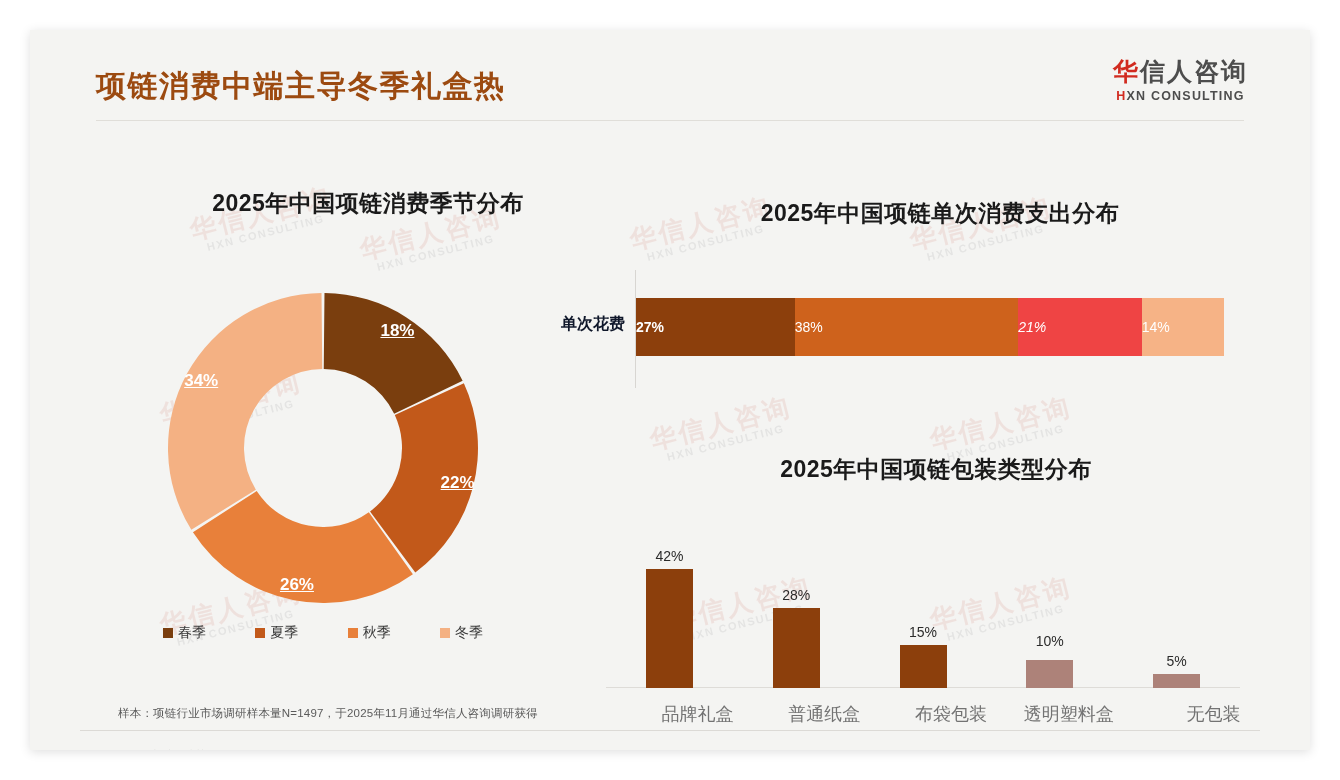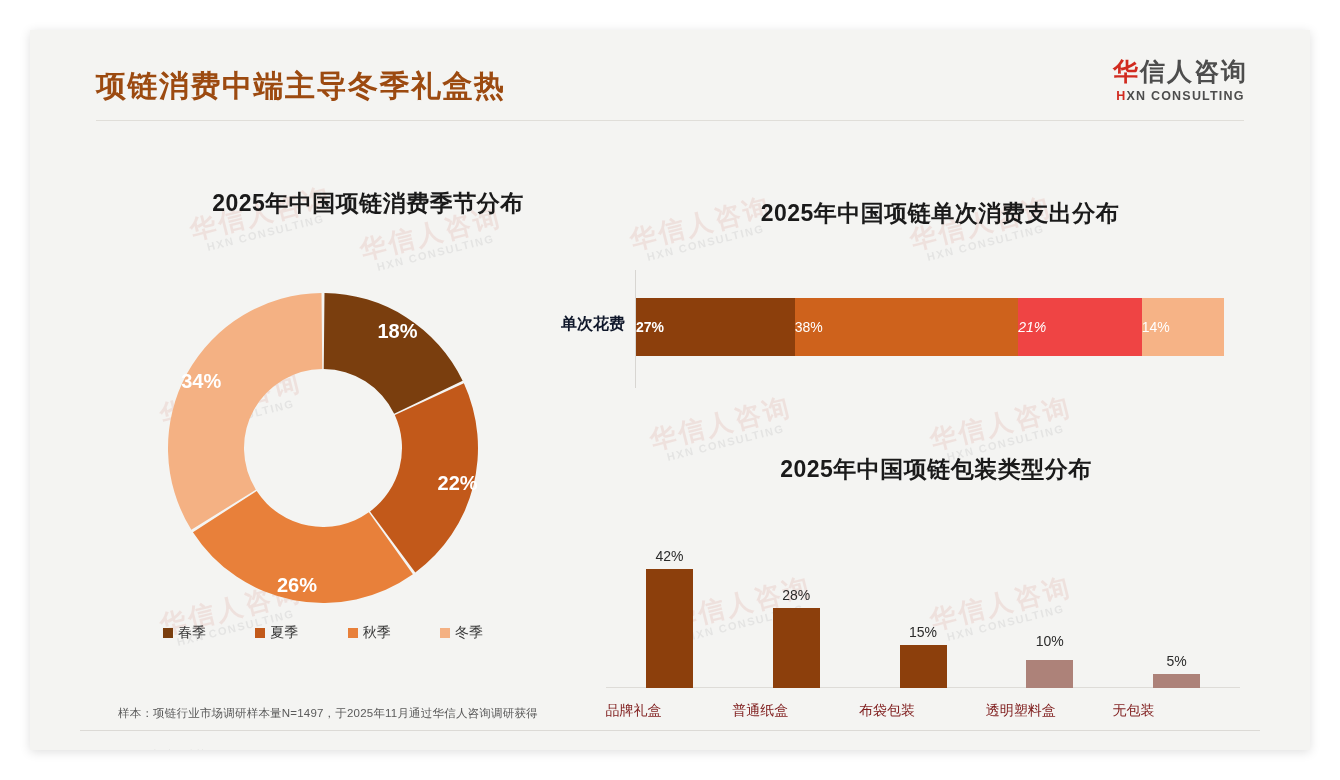--- a/index.html
+++ b/index.html
@@ -63,22 +63,22 @@
     letter-spacing: .5px;
   }
   #t-donut  { left: 128px; top: 158px; width: 420px; text-align: center; }
   #t-stack  { left: 600px; top: 168px; width: 620px; text-align: center; }
   #t-bars   { left: 586px; top: 424px; width: 640px; text-align: center; }
 
   
   #donut-wrap { position: absolute; left: 133px; top: 258px; width: 320px; height: 320px; z-index: 3; }
   #donut-wrap svg { display: block; }
   .slice-label {
-    position: absolute; color: #ffffff; font-size: 20px; font-weight: 700;
-    transform: translate(-50%, -50%); white-space: nowrap;
+    position: absolute; color: #ffffff; font-size: 17px; font-weight: 700;
+    transform: translate(-50%, -50%); white-space: nowrap; text-decoration: underline;
   }
   #donut-legend {
     position: absolute; left: 133px; top: 594px; width: 320px; z-index: 3;
     display: flex; justify-content: space-between; align-items: center; font-family: Liberation Serif, serif;
   }
   .lg { display: flex; align-items: center; gap: 5px; }
   .lg .sw { width: 10px; height: 10px; display: inline-block; }
   .lg .tx { font-size: 14px; color: #3a3a3a; }
 
   
@@ -108,22 +108,22 @@
   #bars-wrap { position: absolute; left: 576px; top: 486px; width: 640px; height: 186px; z-index: 3; margin-top: 32px; }
   #bars-base { position: absolute; left: 0; bottom: 46px; width: 634px; height: 1px; background: #dedcd8; }
   .bcol {
     position: absolute; bottom: 46px; width: 128px;
     display: flex; flex-direction: column; align-items: center; justify-content: flex-end;
   }
   .bcol .bval { font-size: 14px; color: #2b2b2b; margin-bottom: 5px; }
   .bcol .brect { width: 47px; }
   .bcol .blab {
     position: absolute; top: 100%; left: 0; width: 100%;
-    padding-top: 14px; text-align: left;
-    font-size: 14px; color: #7f1d1d; white-space: nowrap;
+    padding-top: 14px; text-align: right;
+    font-size: 18px; color: #737373; white-space: nowrap;
   }
 
   
   #footnote {
     position: absolute; left: 88px; top: 676px; width: 1100px; z-index: 3;
     font-size: 11.5px; color: #5a5a5a; letter-spacing: .2px;
   }
   #foot-rule {
     position: absolute; left: 50px; top: 700px; width: 1180px; height: 1px;
     background: #dcdad6; z-index: 3;

